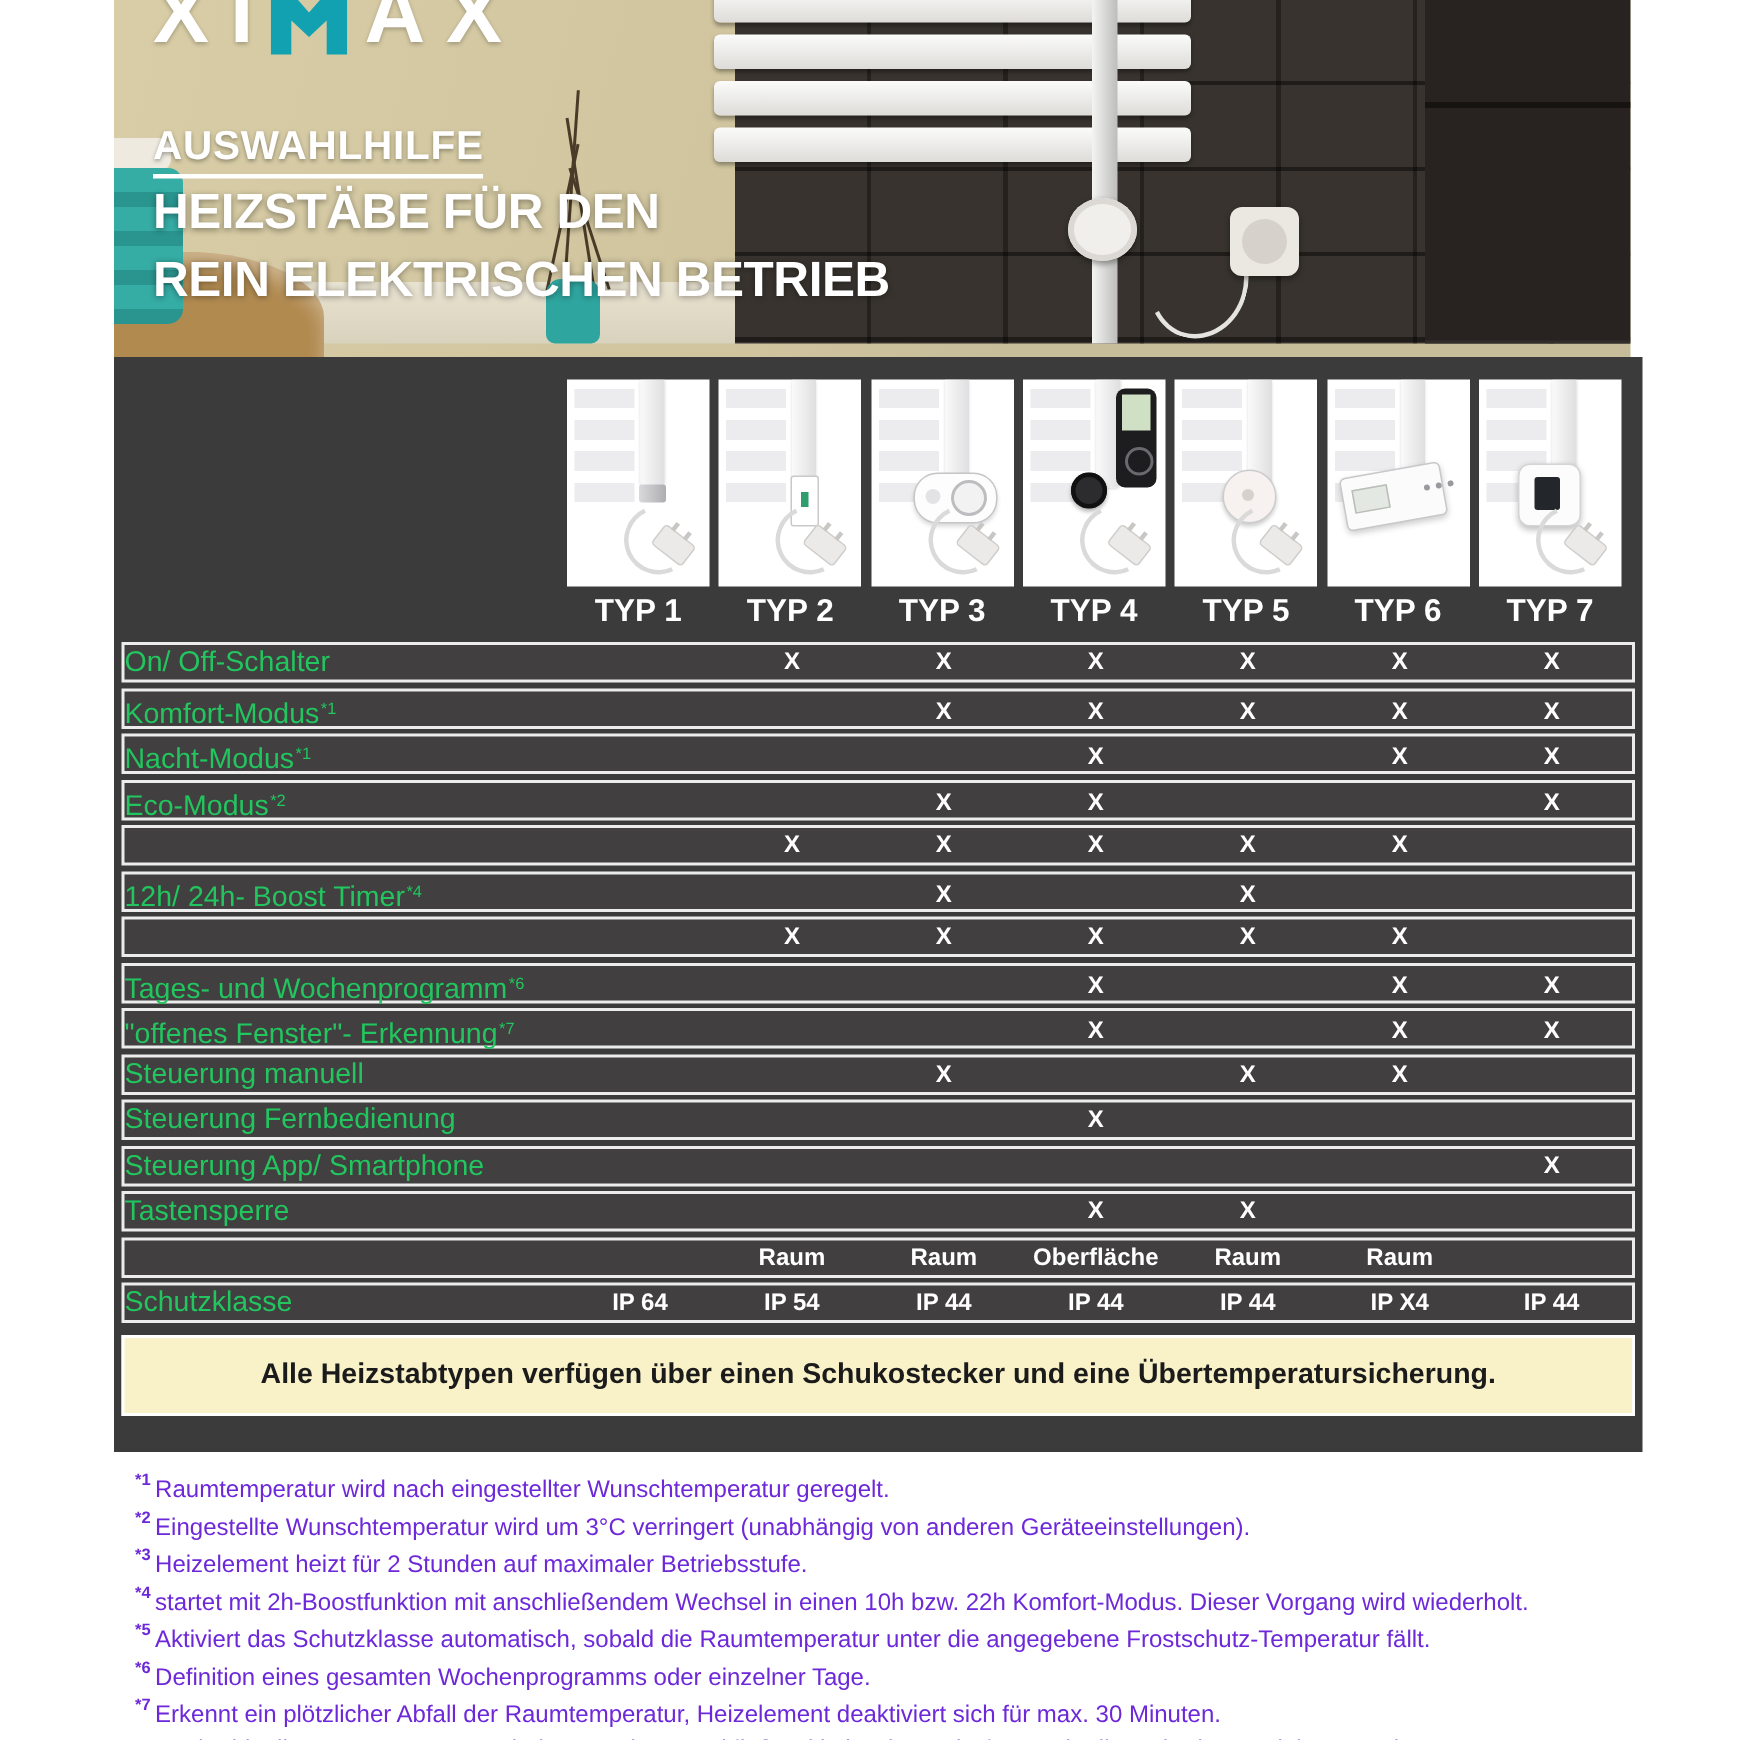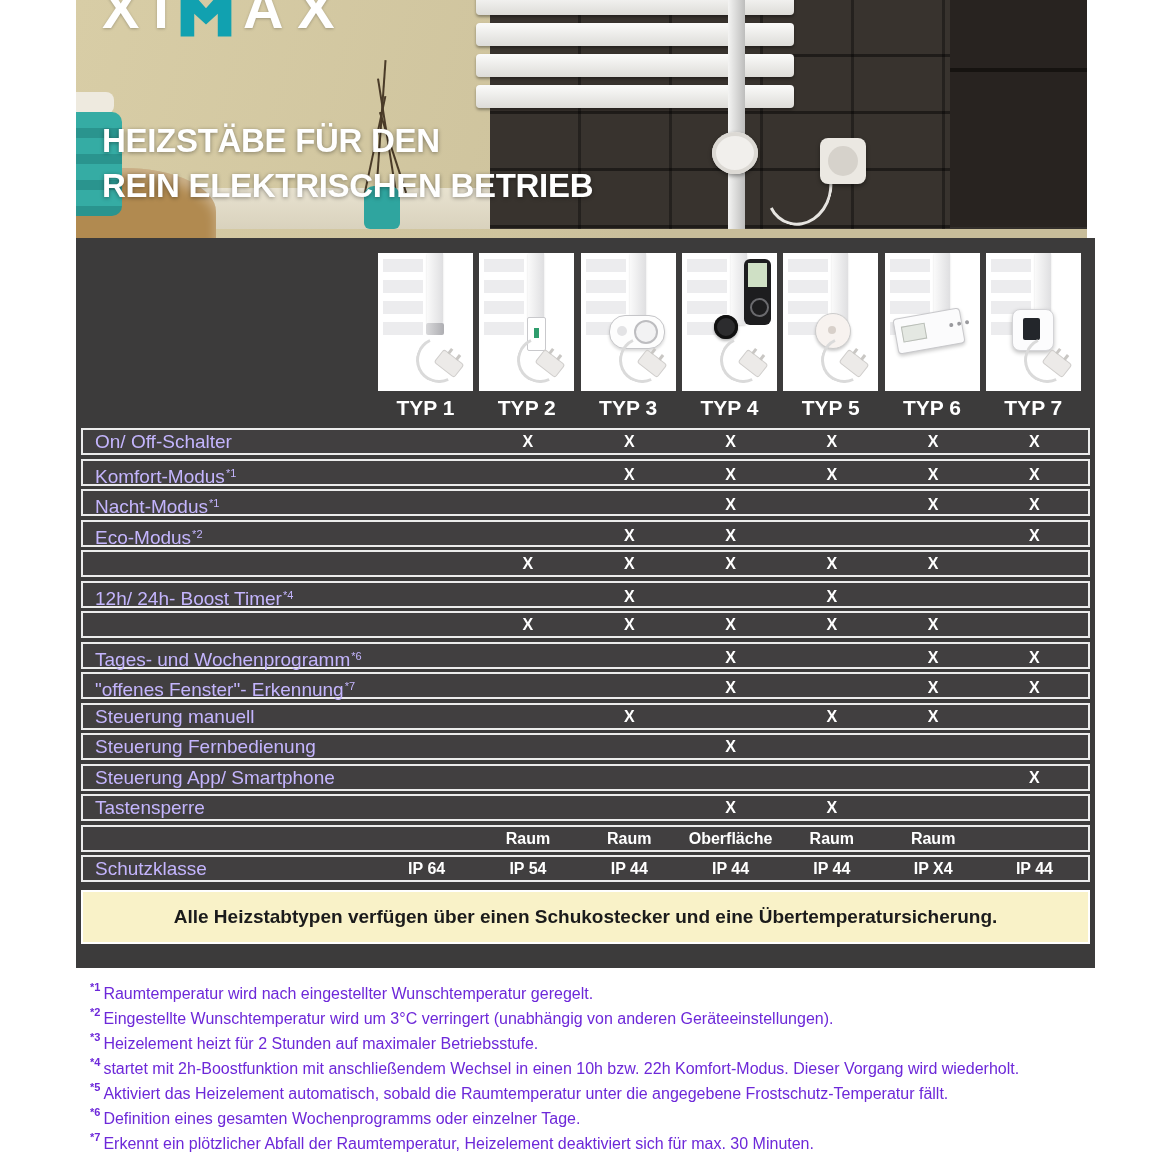--- a/index.html
+++ b/index.html
@@ -99,21 +99,21 @@
   .d5::after{content:"";position:absolute;right:8px;top:13px;width:4px;height:4px;border-radius:50%;background:#9a9a9e;
       box-shadow:8px 0 0 #9a9a9e,16px 0 0 #9a9a9e;}
   .d6{left:26px;top:56px;width:40px;height:40px;background:#fcfcfd;border:1px solid #d4d4d7;border-radius:8px;
       box-shadow:0 2px 4px rgba(0,0,0,.25);}
   .d6::before{content:"";position:absolute;left:10px;top:8px;width:17px;height:22px;background:#23262b;border-radius:2px;}
 
   
   .rows{position:absolute;left:5px;top:190px;width:1009px;}
   .trow{display:grid;grid-template-columns:293px repeat(7,101.3px);align-items:center;
         height:23px;background:#413f40;border:2px solid #ececec;margin-bottom:3.5px;}
-  .tlabel{color:#c4b5fd;font-size:19px;padding-left:12px;white-space:nowrap;line-height:23px;}
+  .tlabel{color:#22c55e;font-size:19px;padding-left:0;white-space:nowrap;line-height:23px;}
   .tlabel sup{font-size:11px;position:relative;top:1px;margin-left:1px;}
   .tcell{color:#fff;font-weight:bold;font-size:16px;text-align:center;line-height:23px;}
 
   .banner{position:absolute;left:5px;top:652px;width:1005px;height:50px;background:#f9f2c8;
           border:2px solid #fff;color:#1b1b1b;font-weight:bold;font-size:19px;
           text-align:center;line-height:50px;}
 
   
   .fline{position:absolute;left:90px;width:1010px;color:#6d28d9;font-size:16px;
          white-space:nowrap;}
@@ -149,20 +149,21 @@
     <div class="knob"></div>
     <div class="socket"></div>
 
     <div class="brand">
       <span>XI</span>
       <svg viewBox="0 0 64 56">
         <path fill="#11a1b0" d="M4 56 V16 C4 3 11 1 17 8 L32 25 L47 8 C53 1 60 3 60 16 V56 H45 V31 L32 43 L19 31 V56 Z"></path>
       </svg>
       <span>AX</span>
     </div>
+    <div class="eyebrow">AUSWAHLHILFE</div>
     <div class="h-title">
       <div>HEIZSTÄBE FÜR DEN</div>
       <div>REIN ELEKTRISCHEN BETRIEB</div>
     </div>
   </div>
 
   <div class="panel">
     <div>
         <div class="pbox" style="left: 302px;">
           <div class="rungs"></div>
@@ -370,19 +371,19 @@
         </div>
       </div>
     <div class="banner">Alle Heizstabtypen verfügen über einen Schukostecker und eine Übertemperatursicherung.</div>
   </div>
 
   <div>
       <div class="fline" style="top: 983px;"><sup>*1</sup><span>Raumtemperatur wird nach eingestellter Wunschtemperatur geregelt.</span></div>
       <div class="fline" style="top: 1008px;"><sup>*2</sup><span>Eingestellte Wunschtemperatur wird um 3°C verringert (unabhängig von anderen Geräteeinstellungen).</span></div>
       <div class="fline" style="top: 1033px;"><sup>*3</sup><span>Heizelement heizt für 2 Stunden auf maximaler Betriebsstufe.</span></div>
       <div class="fline" style="top: 1058px;"><sup>*4</sup><span>startet mit 2h-Boostfunktion mit anschließendem Wechsel in einen 10h bzw. 22h Komfort-Modus. Dieser Vorgang wird wiederholt.</span></div>
-      <div class="fline" style="top: 1083px;"><sup>*5</sup><span>Aktiviert das Heizelement automatisch, sobald die Raumtemperatur unter die angegebene Frostschutz-Temperatur fällt.</span></div>
+      <div class="fline" style="top: 1083px;"><sup>*5</sup><span>Aktiviert das Schutzklasse automatisch, sobald die Raumtemperatur unter die angegebene Frostschutz-Temperatur fällt.</span></div>
       <div class="fline" style="top: 1108px;"><sup>*6</sup><span>Definition eines gesamten Wochenprogramms oder einzelner Tage.</span></div>
       <div class="fline" style="top: 1133px;"><sup>*7</sup><span>Erkennt ein plötzlicher Abfall der Raumtemperatur, Heizelement deaktiviert sich für max. 30 Minuten.</span></div>
       <div class="fline cont" style="top: 1158px;"><span>oder bis die Raumtemperatur wieder ansteigt. Anschließend kehrt das Heizelement in die vorherige Funktion zurück.</span></div>
     </div>
 
 </div>
 
 </body></html>

